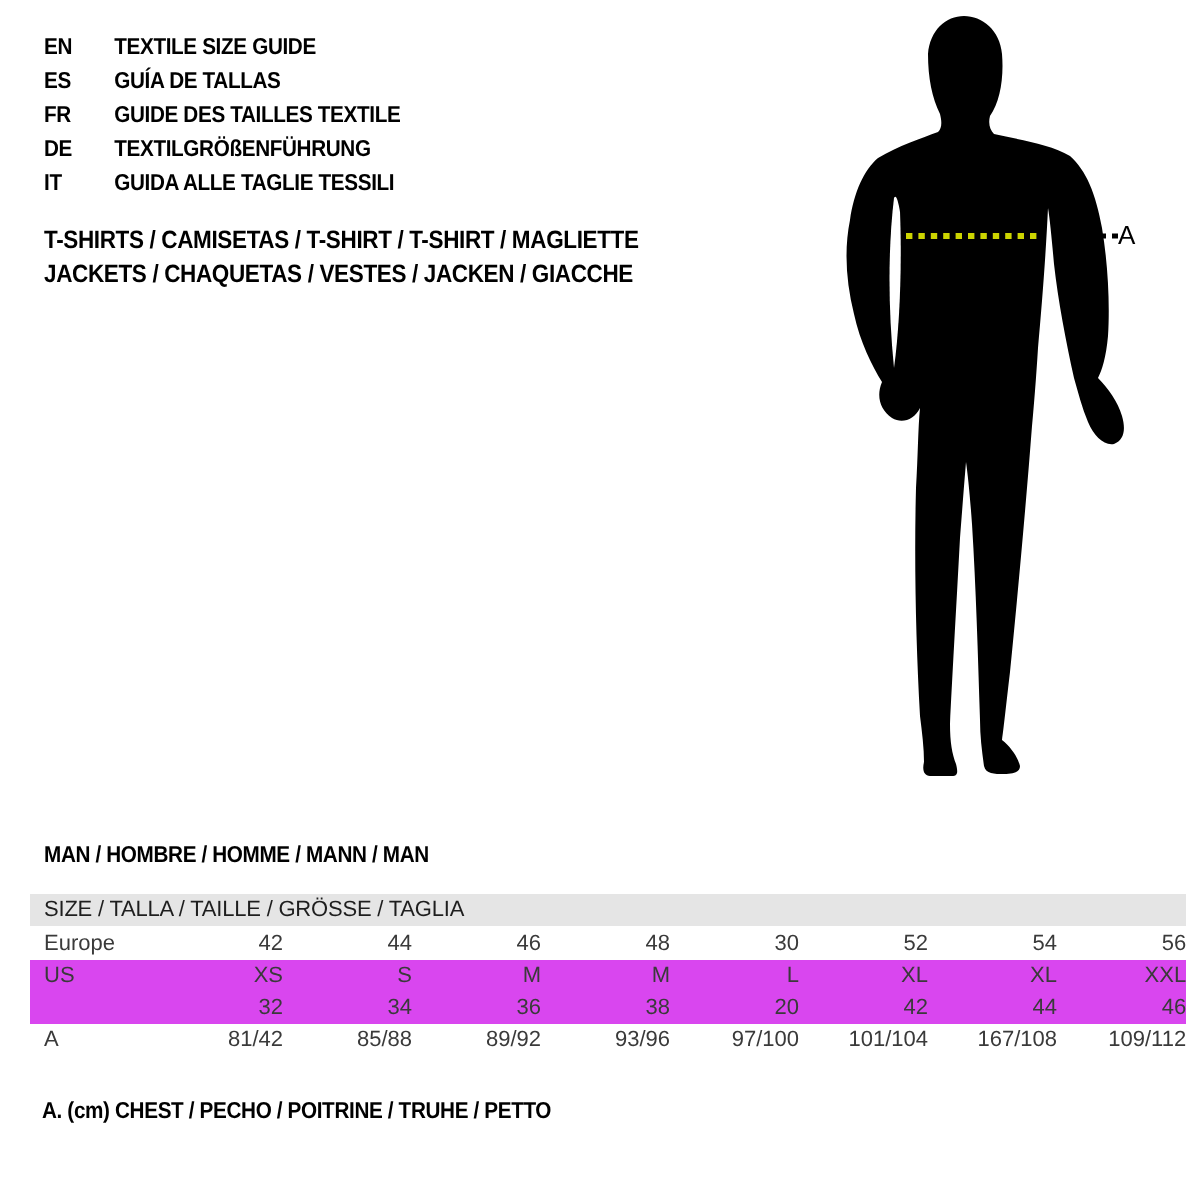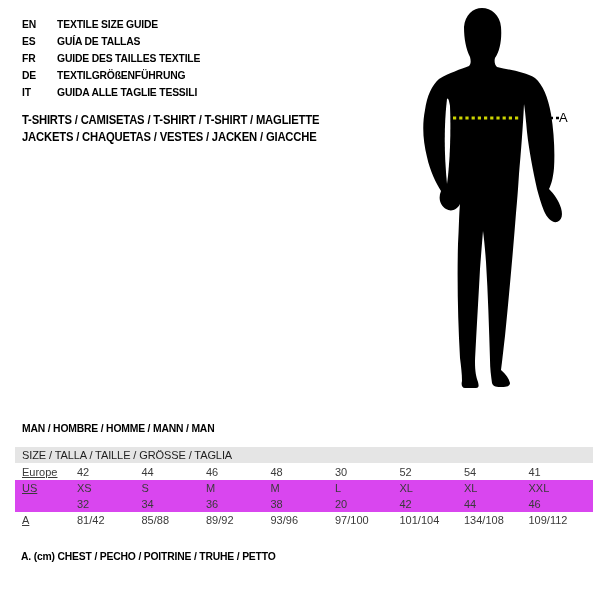--- a/index.html
+++ b/index.html
@@ -23,22 +23,22 @@
 
   
   .section-title{position:absolute;left:22px;top:421px;font-weight:700;font-size:11.5px;line-height:14px;letter-spacing:-0.2px;}
 
   
   .size-table{
     position:absolute;left:15px;top:447px;width:578px;
     border-collapse:collapse;table-layout:fixed;
     font-size:11px;color:#3a3a3a;
   }
-  .size-table td{height:16px;padding:0;text-align:left;vertical-align:middle;font-weight:400;}
-  .size-table td.lbl{text-align:left;padding-left:7px;text-decoration:underline;}
+  .size-table td{height:16px;padding:0;text-align:right;vertical-align:middle;font-weight:400;}
+  .size-table td.lbl{text-align:left;padding-left:7px;}
   .size-table tr.head td{
     background:#e5e5e5;color:#1e1e1e;text-align:left;padding-left:7px;
     border-bottom:1px solid #fff;letter-spacing:-0.1px;
   }
   .size-table tr.alt td{background:#d946ef;}
 
   
   .footnote{position:absolute;left:21px;top:549px;font-weight:700;font-size:11.5px;line-height:14px;letter-spacing:-0.2px;}
 </style>
 </head>
@@ -141,21 +141,21 @@
       </tr>
       <tr>
         <td class="lbl">Europe</td>
         <td>42</td>
         <td>44</td>
         <td>46</td>
         <td>48</td>
         <td>30</td>
         <td>52</td>
         <td>54</td>
-        <td>41</td>
+        <td>56</td>
       </tr>
       <tr class="alt">
         <td class="lbl">US</td>
         <td>XS</td>
         <td>S</td>
         <td>M</td>
         <td>M</td>
         <td>L</td>
         <td>XL</td>
         <td>XL</td>
@@ -173,21 +173,21 @@
         <td>46</td>
       </tr>
       <tr>
         <td class="lbl">A</td>
         <td>81/42</td>
         <td>85/88</td>
         <td>89/92</td>
         <td>93/96</td>
         <td>97/100</td>
         <td>101/104</td>
-        <td>134/108</td>
+        <td>167/108</td>
         <td>109/112</td>
       </tr>
     </tbody>
   </table>
 
   <div class="footnote cond">A. (cm) CHEST / PECHO / POITRINE / TRUHE / PETTO</div>
 
 </div>
 
 </body></html>

